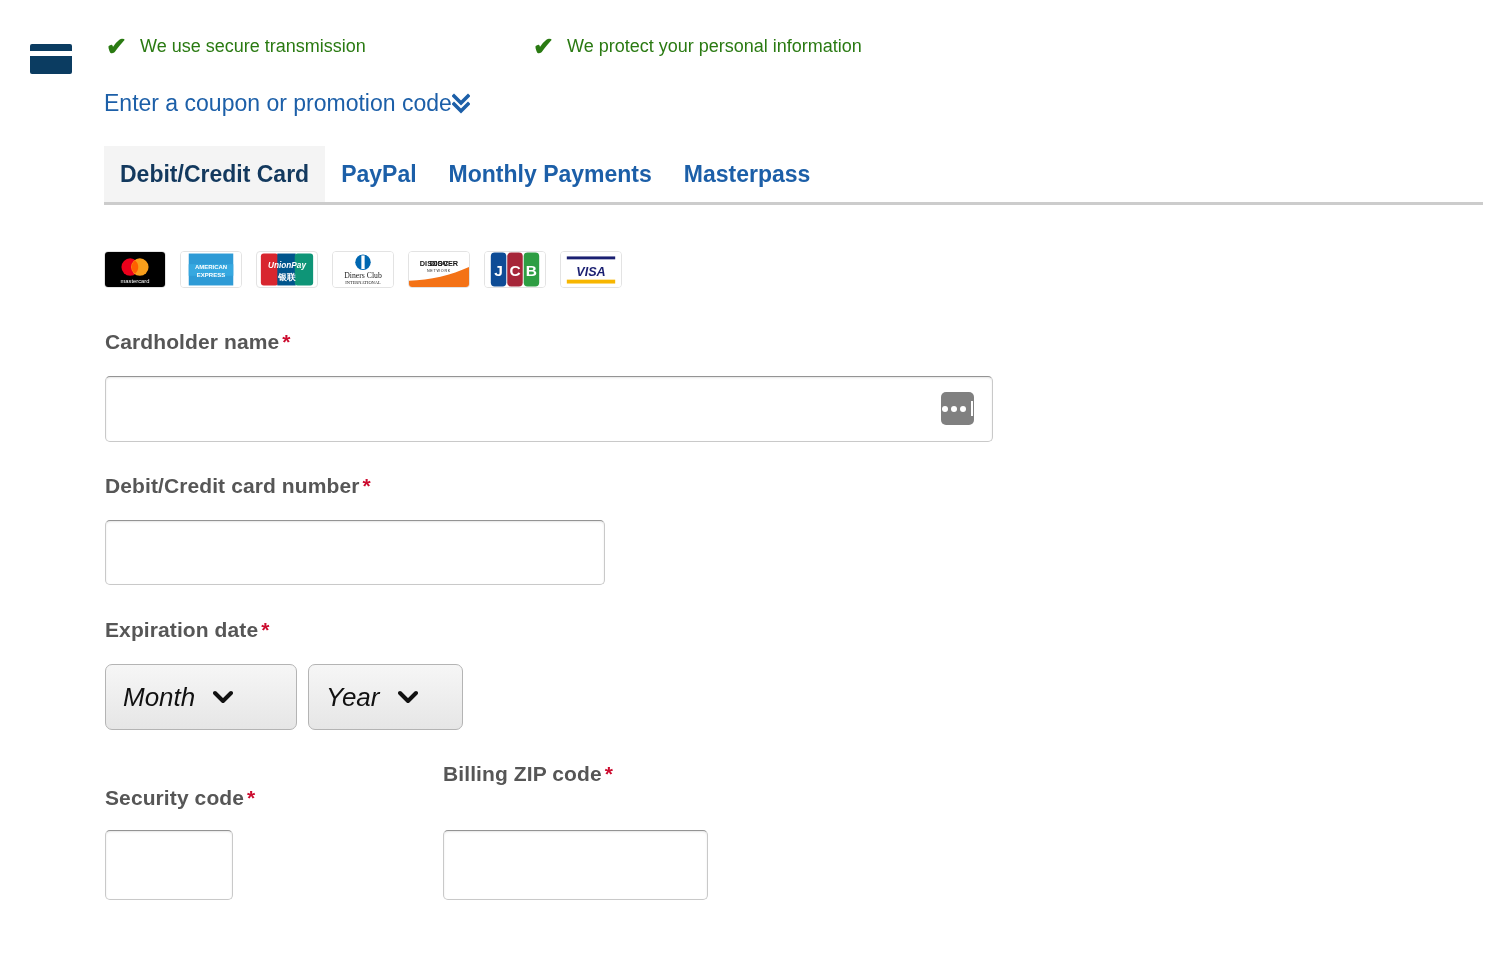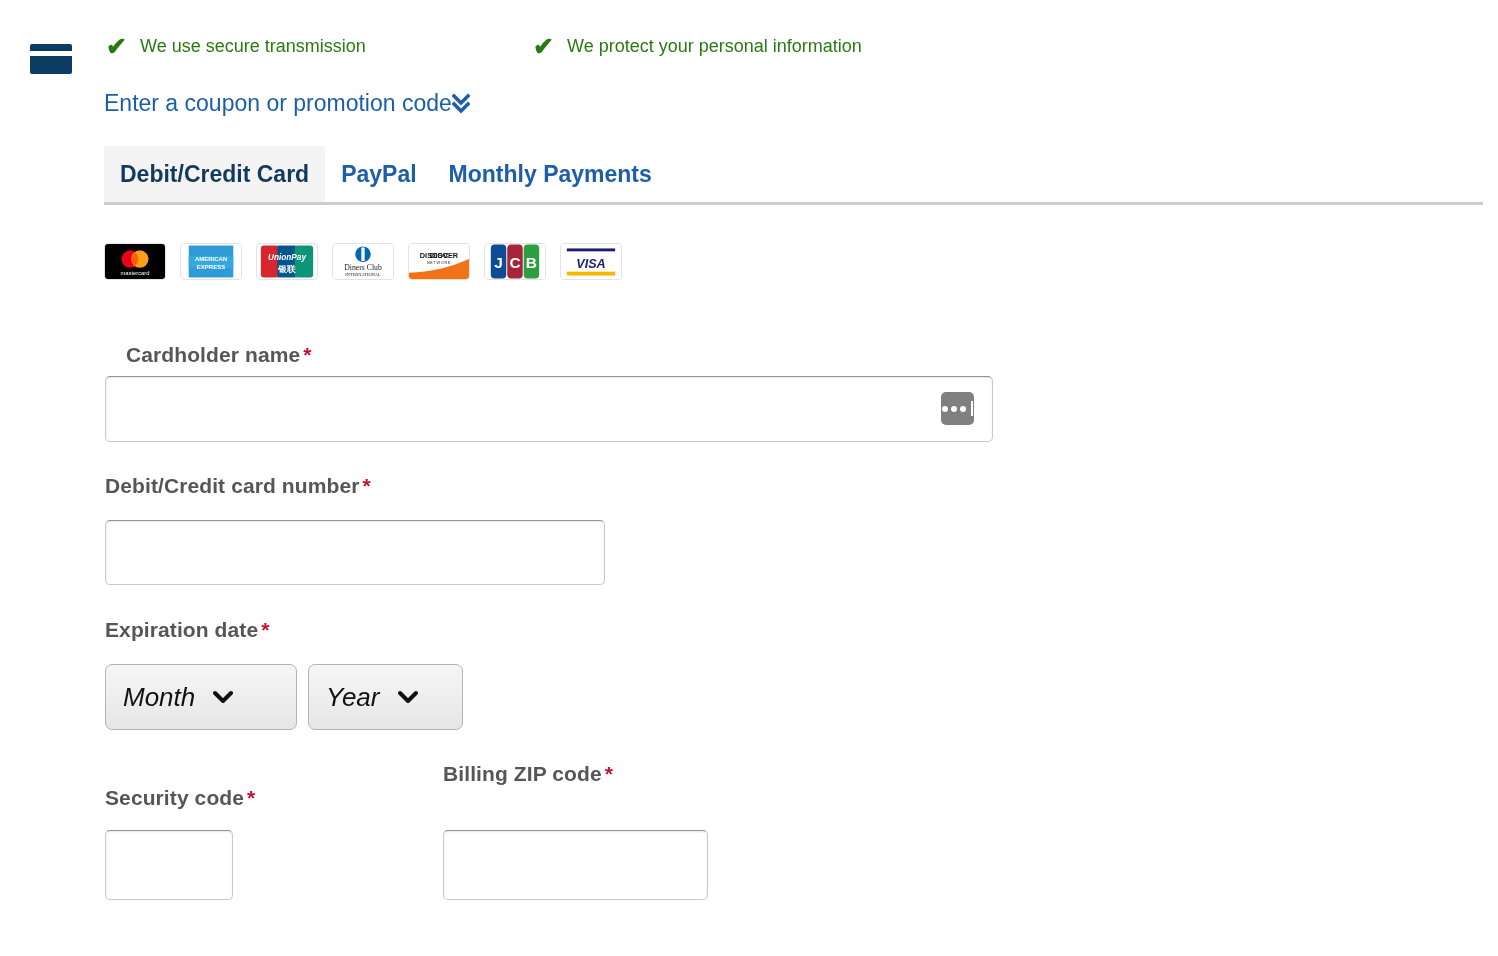--- a/index.html
+++ b/index.html
@@ -116,21 +116,21 @@
   }
   .tab.active {
     background: #f4f4f4;
     color: #13395e;
   }
 
   
   .card-logos {
     position: absolute;
     left: 104px;
-    top: 243px;
+    top: 251px;
     display: flex;
     gap: 14px;
   }
   .logo-tile {
     width: 62px;
     height: 37px;
     border-radius: 4px;
     background: #ffffff;
     border: 1px solid #e3e3e3;
     box-sizing: border-box;
@@ -165,21 +165,21 @@
     border-top-color: #949494;
     border-radius: 5px;
     box-shadow: inset 0 1px 2px rgba(0,0,0,0.10);
     font-size: 21px;
     font-family: "Liberation Sans", sans-serif;
     padding: 0 12px;
     color: #222222;
     outline: none;
   }
 
-  #cardholder-name-label { left: 105px; top: 343px; margin-left: 21px; }
+  #cardholder-name-label { left: 105px; top: 330px; }
   #cardholder-name-input { left: 105px; top: 376px; width: 888px; height: 66px; }
   .autofill-badge {
     position: absolute;
     left: 941px;
     top: 392px;
     width: 33px;
     height: 33px;
     border-radius: 5px;
     background: #808080;
     display: flex;
@@ -270,20 +270,23 @@
 
 <div class="tabs">
   <div class="tab active">
     <span>Debit/Credit Card</span>
   </div>
   <div class="tab">
     <span>PayPal</span>
   </div>
   <div class="tab">
     <span>Monthly Payments</span>
+  </div>
+  <div class="tab">
+    <span>Masterpass</span>
   </div>
 </div>
 
 <div class="card-logos">
 
   <div class="logo-tile">
     <svg viewBox="0 0 62 37" width="62" height="37">
       <rect x="0" y="0" width="62" height="37" fill="#000000"></rect>
       <circle cx="26" cy="16" r="9" fill="#eb001b"></circle>
       <circle cx="36" cy="16" r="9" fill="#f79e1b"></circle>

